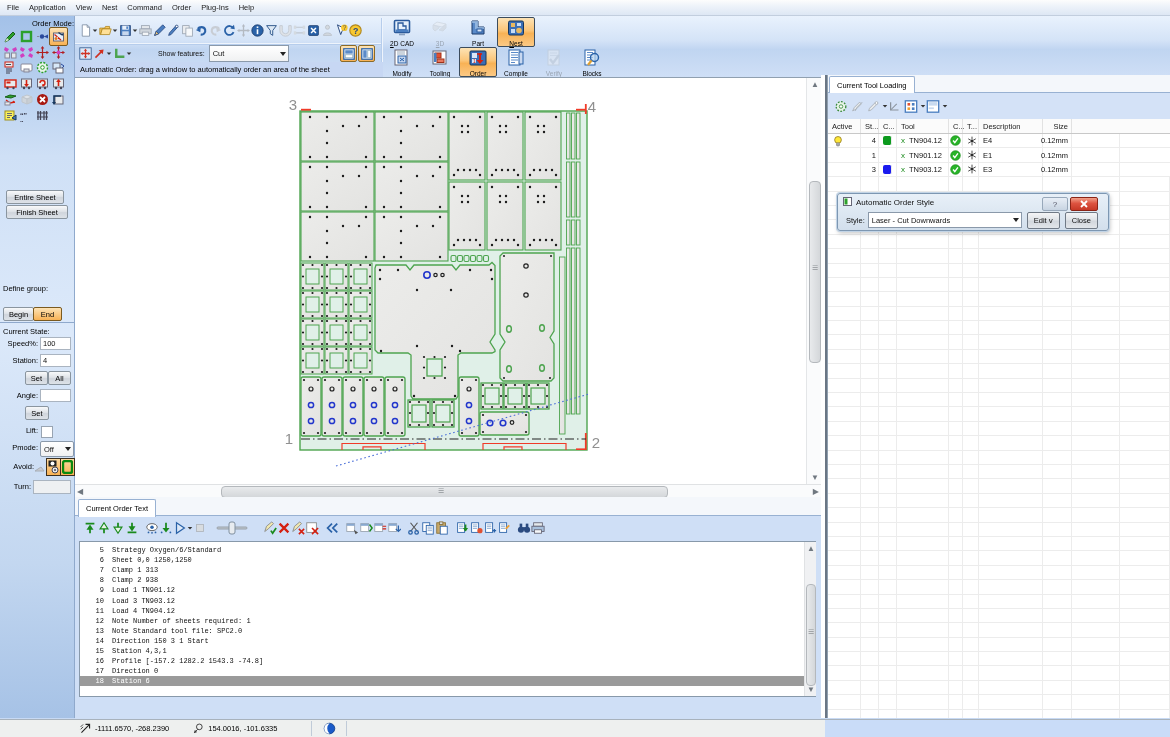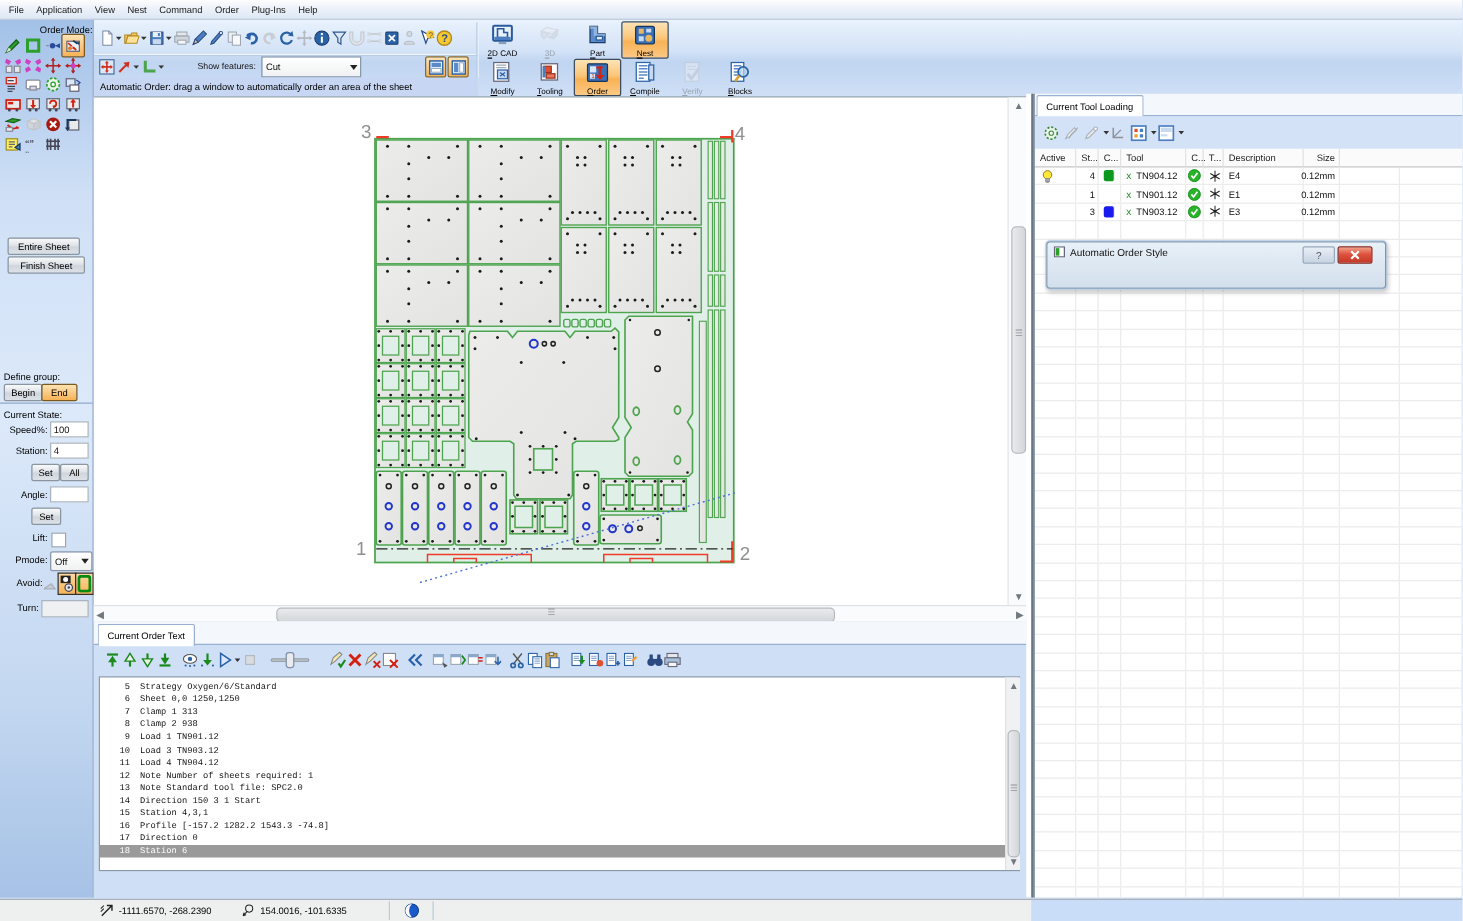--- a/index.html
+++ b/index.html
@@ -564,21 +564,21 @@
         </div>
         <div class="sb-ic" style="left: 34px; top: 78.5px;">
           <svg width="13" height="13" viewBox="0 0 13 13">
             <path d="M2 2v9M4.5 2v9M8 2v9M10.5 2v9" stroke="#445" stroke-width="1.3"></path>
             <path d="M1 4h11M1 8h11" stroke="#445" stroke-width="1.1"></path>
           </svg>
         </div>
       </div>
       <div class="sb-btn" style="left: 6px; top: 174px; width: 56px;">Entire Sheet</div>
       <div class="sb-btn" style="left: 6px; top: 189px; width: 60px;">Finish Sheet</div>
-      <div class="sb-label" style="position: absolute; left: 0px; top: 278px;">Define group:</div>
+      <div class="sb-label" style="position: absolute; left: 0px; top: 265px;">Define group:</div>
       <div class="sb-btn" style="left: 3px; top: 291px; width: 29px;">Begin</div>
       <div class="sb-btn" style="left: 33px; top: 291px; width: 27px; background: linear-gradient(rgb(253, 227, 181), rgb(248, 178, 85)); border-color: rgb(122, 90, 32);">End</div>
       <hr class="sb-sep" style="top: 306px;">
       <div class="sb-label" style="position: absolute; left: 0px; top: 308px;">Current State:</div>
       <div class="fld-label" style="left: 0px; top: 323px; width: 38px;">Speed%:</div>
       <div class="fld-input" style="left: 40px; top: 321px; width: 31px; height: 13px;">100</div>
       <div class="fld-label" style="left: 0px; top: 340px; width: 38px;">Station:</div>
       <div class="fld-input" style="left: 40px; top: 338px; width: 31px; height: 13px;">4</div>
       <div class="sb-btn" style="left: 25px; top: 355px; width: 21px;">Set</div>
       <div class="sb-btn" style="left: 48px; top: 355px; width: 21px;">All</div>
@@ -1914,20 +1914,31 @@
               <rect x="1.5" y="1.5" width="3" height="6" fill="#2ca02c"></rect>
             </svg></span>
           <span class="t">Automatic Order Style</span>
         </div>
         <div class="dlg-btn" id="dlg-help">?</div>
         <div class="dlg-btn" id="dlg-close">
           <svg width="8" height="8" viewBox="0 0 8 8">
             <path d="M1 1l6 6M7 1L1 7" stroke="#fff" stroke-width="1.8"></path>
           </svg>
         </div>
+        <div id="dlg-body">
+          <span id="dlg-style-label">Style:</span>
+          <div id="dlg-combo">
+            <span class="cv">Laser - Cut Downwards</span>
+            <span class="caret">
+              <div class="caret-dn"></div>
+            </span>
+          </div>
+          <div class="win-btn">Edit&nbsp;<span style="font-size:8px;">v</span></div>
+          <div class="win-btn">Close</div>
+        </div>
       </div>
     </div>
   <div id="splitter-white"></div>
   <div id="splitter-line"></div>
   <div id="statusbar">
       <div style="width: 78px;"></div>
       <span class="tbi">
         <svg width="13" height="13" viewBox="0 0 16 16">
           <path d="M3 13L13 3M8 3h5v5" fill="none" stroke="#222" stroke-width="1.4"></path>
           <path d="M5 3l-3 3M5 6L2 9" stroke="#222"></path>

